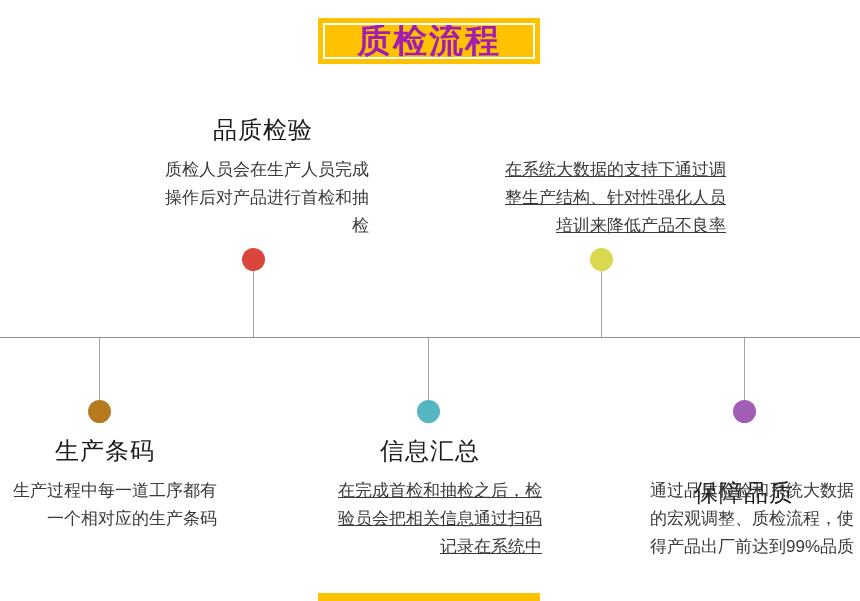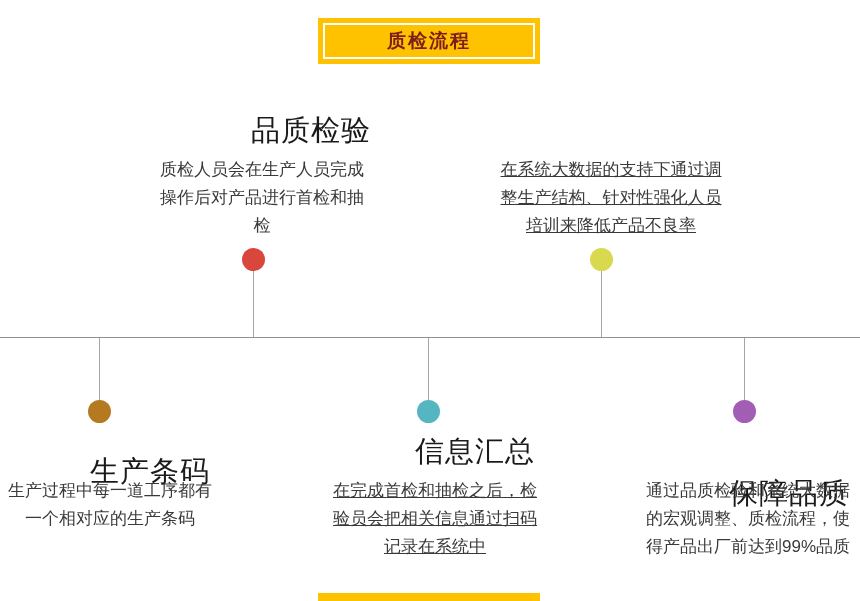--- a/index.html
+++ b/index.html
@@ -25,24 +25,24 @@
     inset: 5px;
     border: 2px solid #ffffff;
     pointer-events: none;
   }
   .title-box .title-text {
     position: absolute;
     inset: 0;
     display: flex;
     align-items: center;
     justify-content: center;
-    font-size: 19px;
+    font-size: 34px;
     font-weight: bold;
     letter-spacing: 2px;
-    color: #7f1d1d;
+    color: #a21caf;
   }
 
   
   .timeline {
     position: absolute;
     left: 0; top: 337px;
     width: 860px; height: 1px;
   }
   .connector {
     position: absolute;
@@ -63,41 +63,41 @@
   .d1 { left: 242px; top: 248px; }
   .d2 { left: 590px; top: 248px; }
   .d3 { left: 88px;  top: 400px; }
   .d4 { left: 417px; top: 400px; }
   .d5 { left: 733px; top: 400px; }
 
   
   .node-title {
     position: absolute;
     margin: 0;
-    font-size: 29px;
+    font-size: 24px;
     font-weight: normal;
     letter-spacing: 1px;
     color: #1a1a1a;
-    text-align: right;
+    text-align: center;
     line-height: 34px;
     white-space: nowrap;
   }
   .t1 { left: 155px; top: 113px; width: 216px; }
   .t2 { left: 496px; top: 113px; width: 230px; }
-  .t3 { left: 0px;   top: 434px; width: 210px; margin-top: 20px; }
+  .t3 { left: 0px;   top: 434px; width: 210px; }
   .t4 { left: 325px; top: 434px; width: 210px; }
   .t5 { left: 639px; top: 434px; width: 210px; margin-top: 42px; }
 
   .node-desc {
     position: absolute;
     margin: 0;
     font-size: 17px;
     line-height: 28px;
     color: #3a3a3a;
-    text-align: center;
+    text-align: right;
   }
   .p1 { left: 155px; top: 156px; width: 214px; }
   .p2 { left: 496px; top: 156px; width: 230px; text-decoration: underline; }
   .p3 { left: 3px;   top: 477px; width: 214px; }
   .p4 { left: 328px; top: 477px; width: 214px; text-decoration: underline; }
   .p5 { left: 642px; top: 477px; width: 212px; }
 
   
   .footer-box {
     position: absolute;

